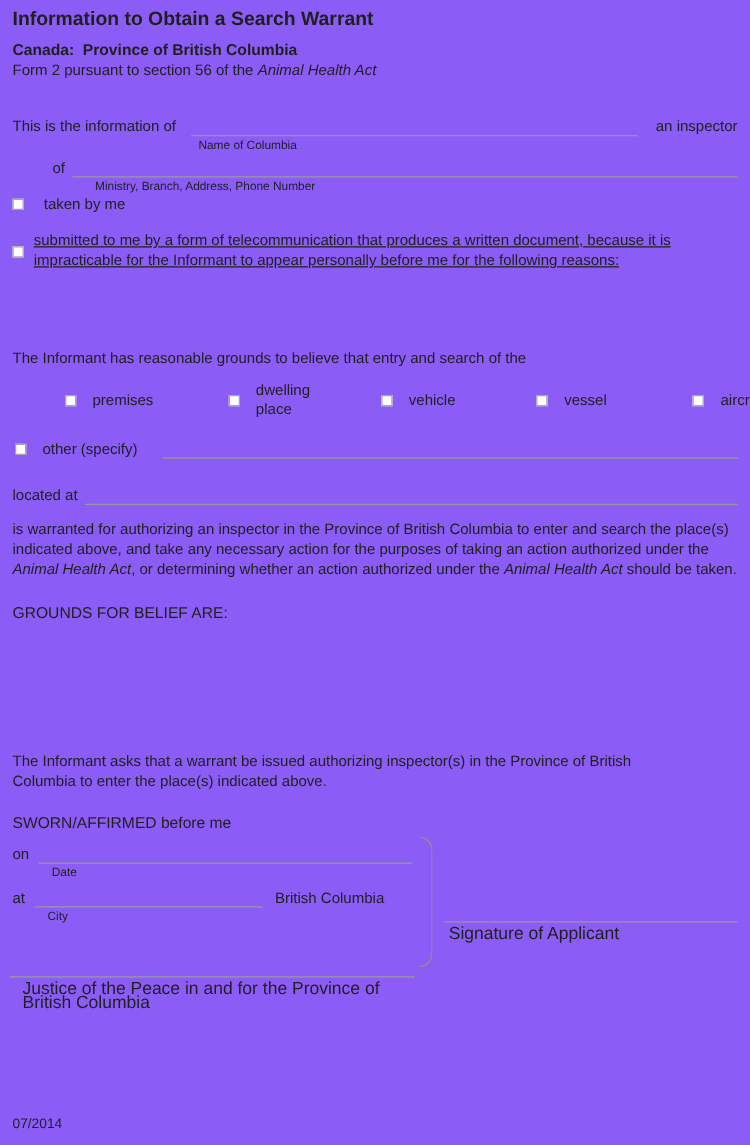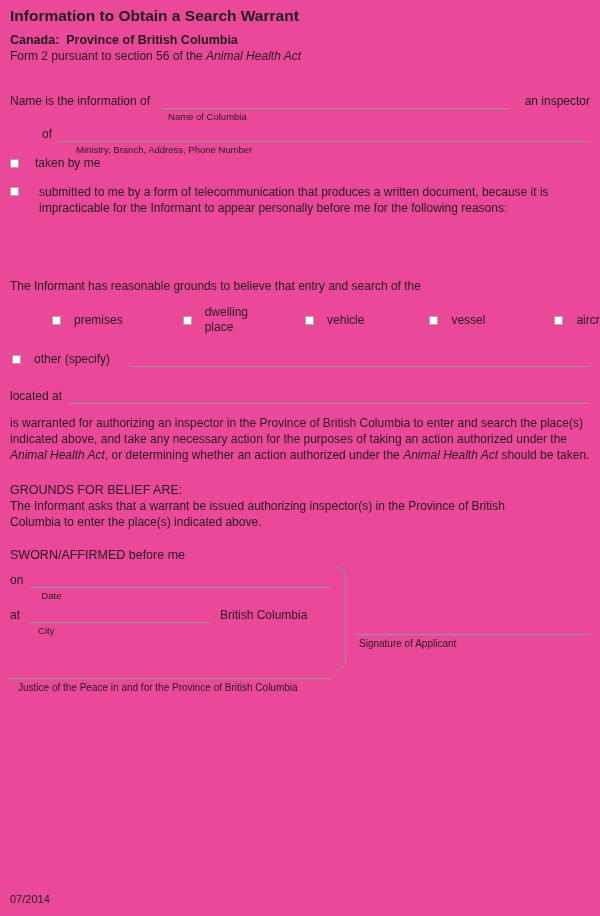--- a/index.html
+++ b/index.html
@@ -1,86 +1,86 @@
 <!DOCTYPE html>
 <html><head>
 <meta charset="utf-8">
 <style>
   * { box-sizing: border-box; }
   html,body { margin:0; padding:0; background:#ffffff; }
   .page {
     width:600px; height:916px; position:relative; overflow:hidden;
     font-family:"Liberation Sans", sans-serif; font-size:12px; line-height:15px;
-    color:#1f1f1f; background:#ec4899; padding:6px 10px 0 10px;
+    color:#1f1f1f; background:#8b5cf6; padding:6px 10px 0 10px;
   }
   h1 { font-size:15.5px; line-height:19px; margin:0; font-weight:bold; }
   .country { font-weight:bold; font-size:12.5px; margin-top:8px; white-space:pre-wrap; }
   .formline { margin-top:1px; }
   .row { display:flex; align-items:flex-end; }
   .pre, .suf { flex:none; white-space:nowrap; }
   .fieldwrap { position:relative; flex:1; min-width:0; }
   .uline { display:block; height:14px; border-bottom:1px solid #999999; }
   .sublabel { position:absolute; top:16px; left:6px; font-size:9.5px; line-height:11px; white-space:nowrap; color:#1f1f1f; }
   .cb { width:9px; height:9px; border:1px solid #a6a6a6; background:#fff; flex:none; display:inline-block; }
   .opt { display:flex; align-items:center; gap:13px;margin-left:40px; }
 
   .info-row { margin-top:30px; }
   .info-row .fieldwrap { margin-left:12px; margin-right:15px; }
   .of-row { margin-top:18px;margin-left:32px; }
   .of-row .fieldwrap { margin-left:6px; }
   .of-row .sublabel { left:18px; }
   .province-line { margin-top:28px; }
   .taken-row { margin-top:14px; display:flex; align-items:center; gap:16px; }
-  .submitted-row { margin-top:13px; display:flex; align-items:flex-start; gap:20px; line-height:16px; }
+  .submitted-row { margin-top:13px; display:flex; align-items:center; gap:8px; line-height:16px;text-decoration:underline; }
   .submitted-row .cb { margin-top:3px; }
   .submitted-row .optlabel { max-width:548px; }
   .grounds-intro { margin-top:63px; }
   .place-row { margin-top:11px; padding-left:2px; display:flex; align-items:center; }
   .place-row .opt:nth-child(1){ margin-right:20px; }
   .place-row .opt:nth-child(2){ margin-right:17px; }
   .place-row .opt:nth-child(3){ margin-right:25px; }
   .place-row .opt:nth-child(4){ margin-right:29px; }
   .other-row { margin-top:17px; padding-left:2px; display:flex; align-items:flex-end; }
   .other-row .cb { align-self:center; }
   .other-row .optlabel { margin-left:13px; }
   .other-row .fieldwrap { margin-left:20px; }
   .located-row { margin-top:22px; }
   .located-row .fieldwrap { margin-left:6px; }
   .warrant-para { margin-top:11px; line-height:16px; }
   .grounds-heading { margin-top:20px; font-size:12.5px; }
-  .request-para { line-height:16px; max-width:522px; }
+  .request-para { margin-top:103px; line-height:16px; max-width:522px; }
   .sworn-heading { margin-top:18px; font-size:12.5px; }
 
   .sworn-section { position:relative; margin-top:3px; height:135px; }
   .on-row { position:absolute; top:7px; left:0; width:320px; display:flex; align-items:flex-end; }
   .on-row .pre { margin-right:8px; }
   .on-row .sublabel, .at-row .sublabel { left:10px; }
   .at-row { position:absolute; top:42px; left:0; width:330px; display:flex; align-items:flex-end; }
   .at-row .pre { margin-right:8px; }
   .at-row .fieldwrap { flex:none; width:182px; }
   .bc-text { margin-left:10px; white-space:nowrap; }
   .bracket { position:absolute; left:325px; top:0; width:11px; height:105px;
     border:1px solid #8f8f8f; border-left:none; border-radius:0 11px 11px 0; }
   .sig-block { position:absolute; left:345px; top:68px; width:235px; }
   .sig-line { height:0; border-bottom:1px solid #999999; }
-  .sig-label { font-size:10px; line-height:11px; margin-top:3px; padding-left:4px; }
+  .sig-label { font-size:14px; line-height:11px; margin-top:3px; padding-left:4px; }
   .justice-block { position:absolute; left:-2px; top:112px; width:324px; }
   .footer { position:absolute; left:10px; top:892px; font-size:11px; }
 </style>
 </head>
 <body>
 
 <div class="page">
 
   <h1>Information to Obtain a Search Warrant</h1>
   <div class="country">Canada:  Province of British Columbia</div>
   <div class="formline"><span>Form 2 pursuant to section 56 of the </span><i>Animal Health Act</i></div>
 
   <div class="row info-row">
-    <span class="pre">Name is the information of</span>
+    <span class="pre">This is the information of</span>
     <span class="fieldwrap">
       <span class="uline"></span>
       <span class="sublabel">Name of Columbia</span>
     </span>
     <span class="suf">an inspector</span>
   </div>
 
   <div class="row of-row">
     <span class="pre">of</span>
     <span class="fieldwrap">

